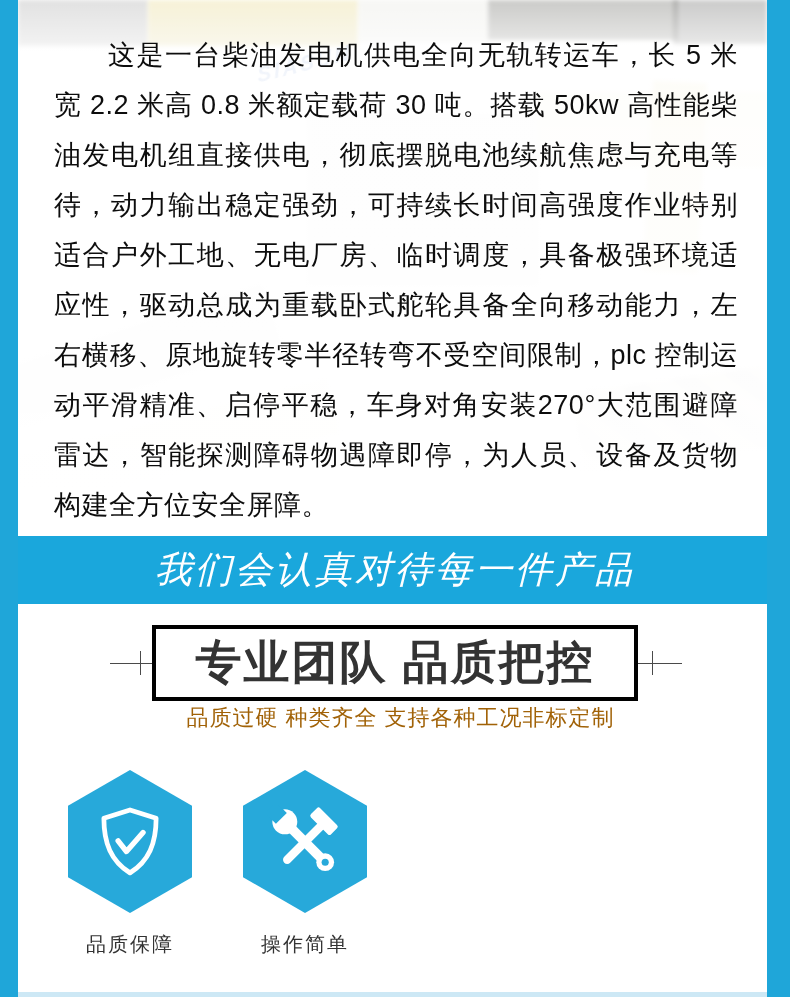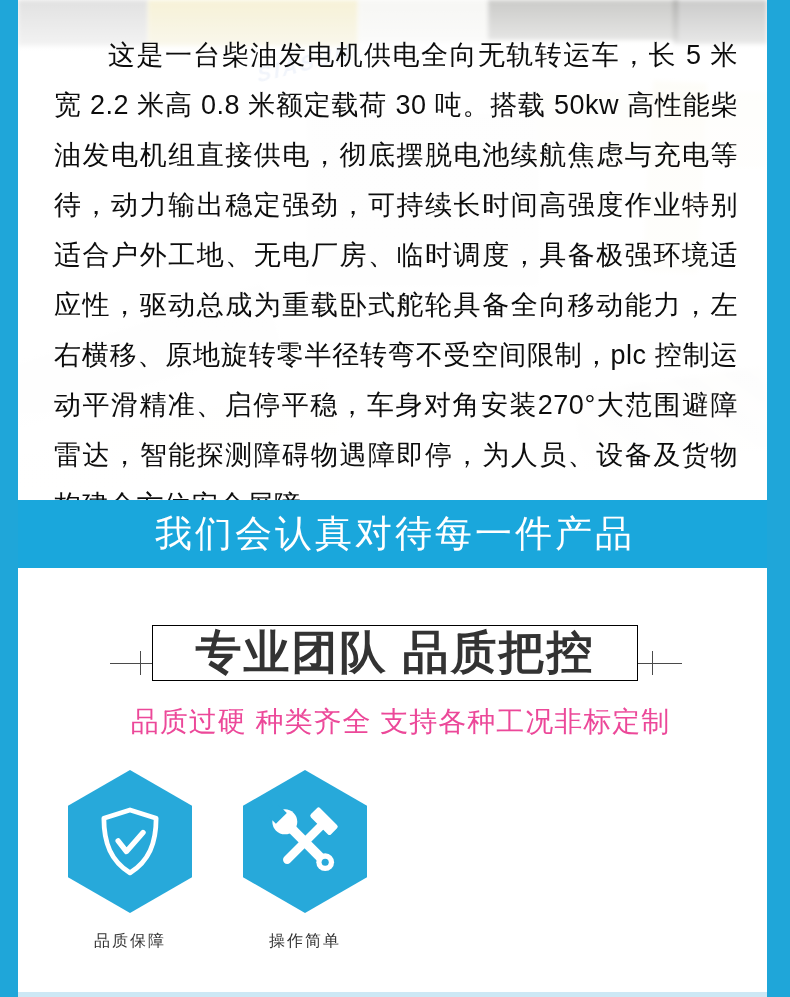--- a/index.html
+++ b/index.html
@@ -44,58 +44,58 @@
 
   
   .intro {
     position:absolute; left:54px; top:30px; width:684px; z-index:2;
     font-size:27px; line-height:50px; color:#0d0d0d;
     text-align:justify; text-indent:2em; letter-spacing:.5px;
   }
 
   
   .banner {
-    position:absolute; left:0; top:500px; width:790px; height:68px; z-index:5;
-    background:#1aa7dc; display:flex; align-items:center; justify-content:center;
+    position:absolute; left:0; top:536px; width:790px; height:68px; z-index:5;
+    background:#1aa7dc; display:flex; align-items:center; justify-content:center;font-style:italic;
   }
   .banner-text { color:#ffffff; font-size:37px; letter-spacing:3px; font-weight:400; }
 
   
   .title-box {
-    position:absolute; left:152px; top:625px; width:486px; height:56px; z-index:2;
-    border:1px solid #000000; background:#ffffff;
+    position:absolute; left:152px; top:625px; width:486px; height:76px; z-index:2;
+    border:4px solid #000000; background:#ffffff;
     display:flex; align-items:center; justify-content:center;
   }
   .title-text { font-size:46px; font-weight:bold; color:#333333; letter-spacing:2px; white-space:nowrap; }
   .deco-line { position:absolute; top:663px; height:1px; background:#4a4a4a; z-index:1; }
   .deco-line.l { left:110px; width:46px; }
   .deco-line.r { left:636px; width:46px; }
   .deco-tick { position:absolute; top:651px; width:1px; height:24px; background:#4a4a4a; z-index:1; }
   .deco-tick.l { left:140px; }
   .deco-tick.r { left:652px; }
   .subtitle {
     position:absolute; left:18px; top:703px; width:765px; z-index:2;
-    text-align:center; font-size:28px; color:#ec4899; letter-spacing:1px;
+    text-align:center; font-size:22px; color:#a16207; letter-spacing:1px;
   }
 
   
   .feature {
     position:absolute; top:770px; width:200px; z-index:2; text-align:center;
   }
   .feature.f1 { left:30px; }
   .feature.f2 { left:205px; }
   .feature.f3 { left:385px; }
   .feature.f4 { left:560px; }
   .hexagon {
     width:124px; height:143px; margin:0 auto; background:#27a9da;
     clip-path:polygon(50% 0%,100% 25%,100% 75%,50% 100%,0% 75%,0% 25%);
     display:flex; align-items:center; justify-content:center;
   }
   .hexagon svg { display:block; }
-  .feature-label { margin-top:18px; font-size:16px; color:#333333; letter-spacing:2px; }
+  .feature-label { margin-top:18px; font-size:20px; color:#333333; letter-spacing:2px; }
 
   
   .bottom-band { position:absolute; left:18px; top:992px; width:749px; height:5px; background:#cde8f5; z-index:4; }
 </style>
 </head>
 <body>
 
 <div class="page">
 
   <div class="bg-photo">

